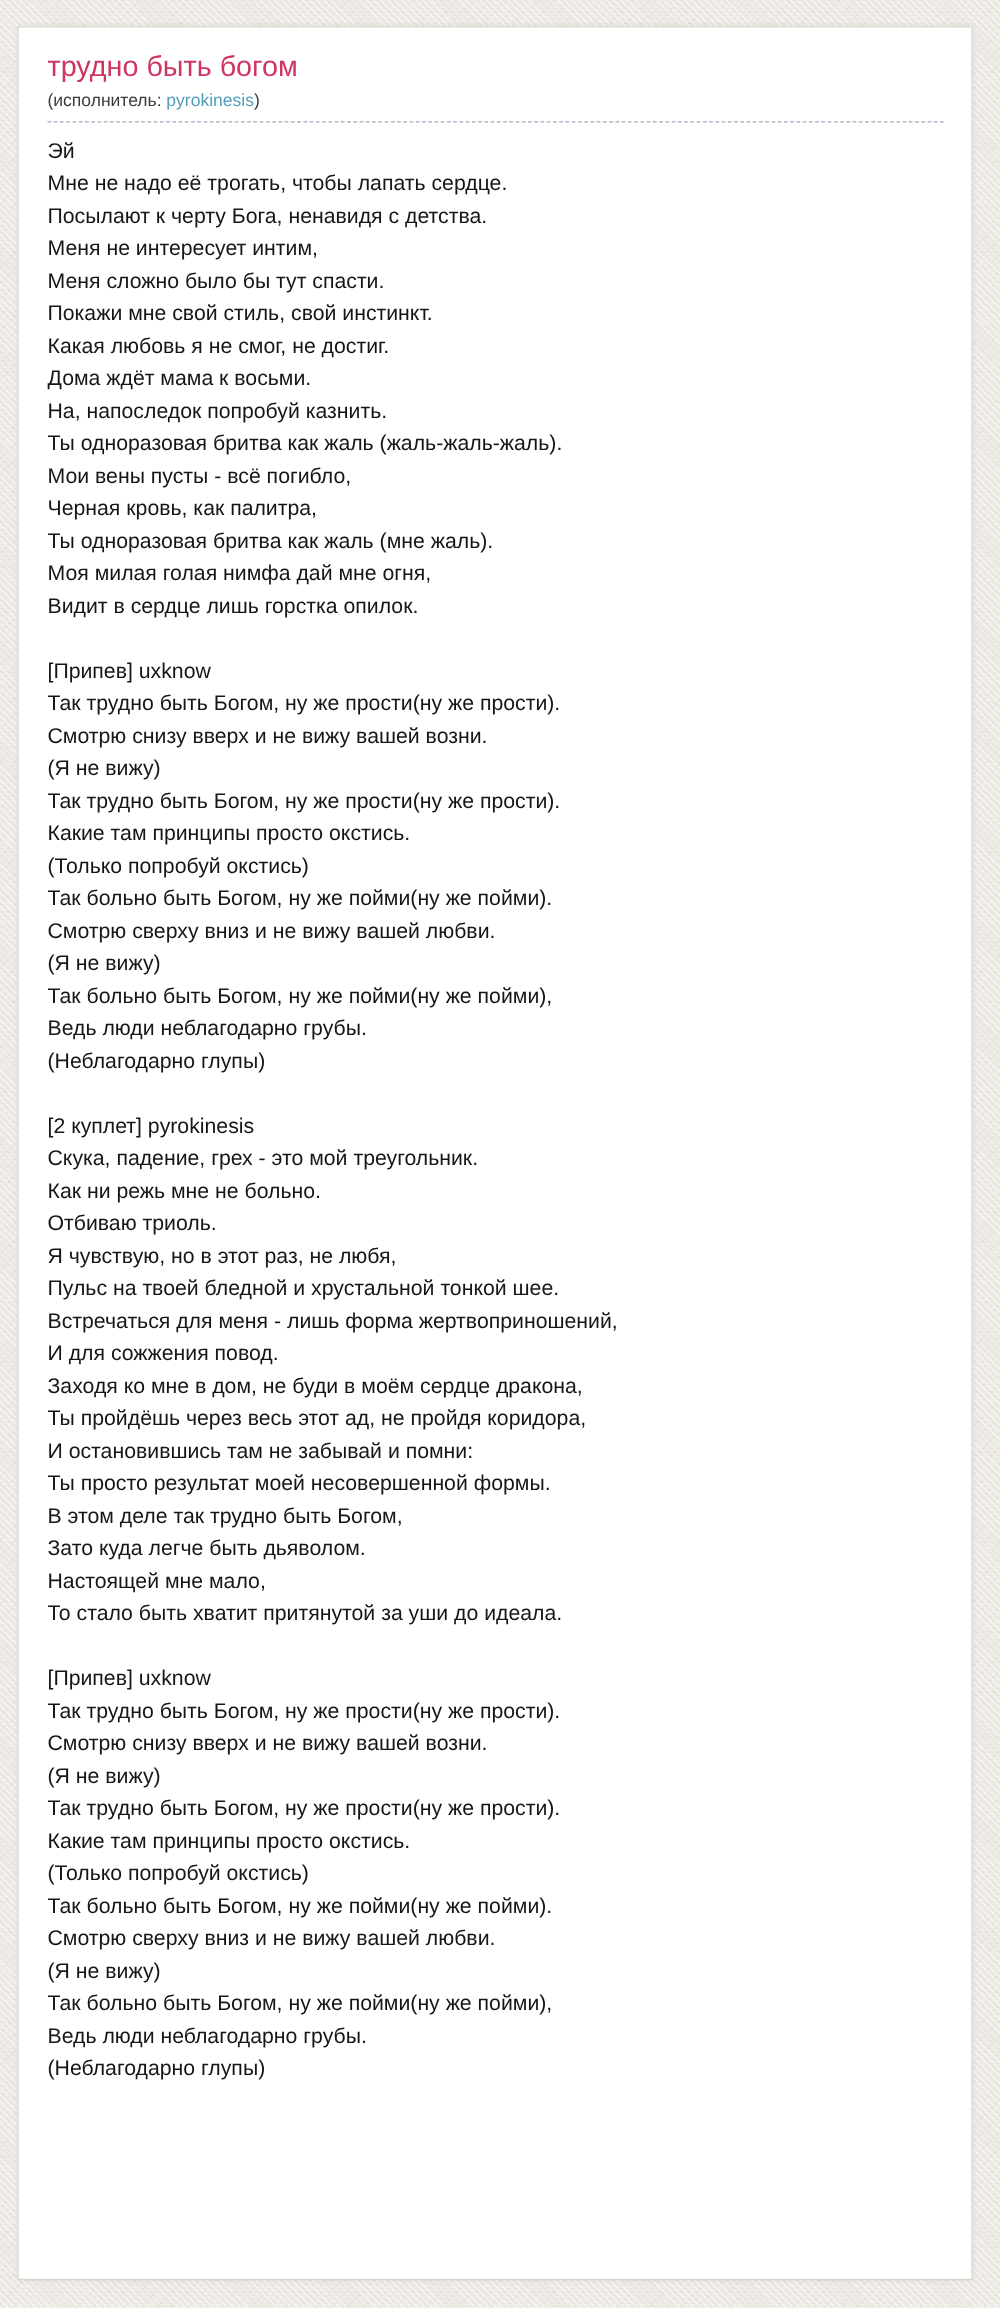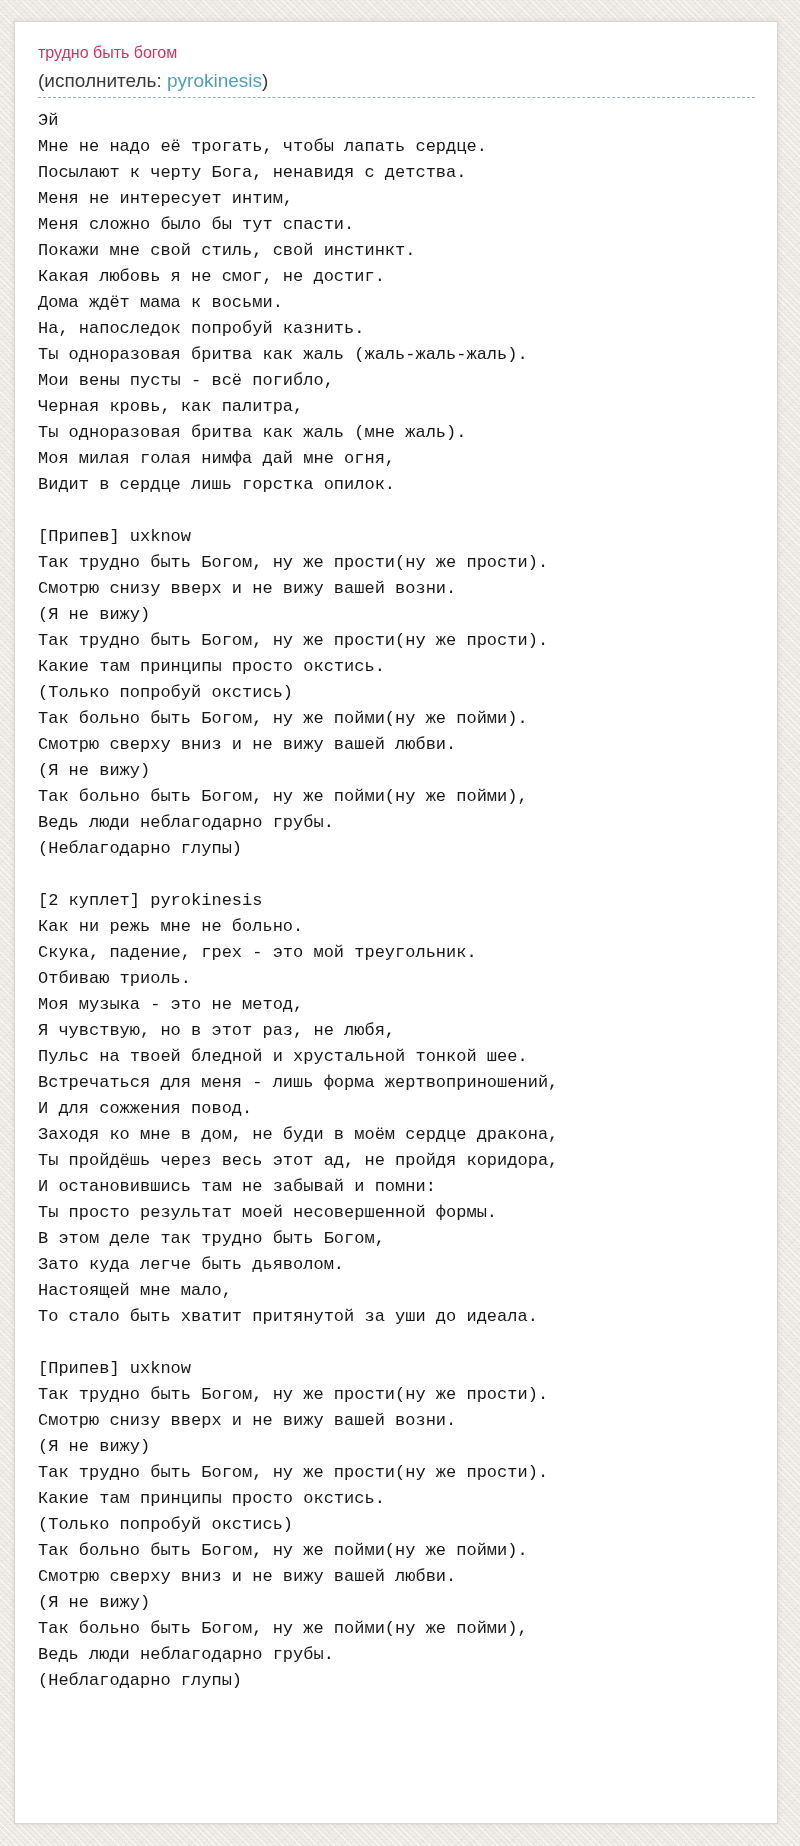--- a/index.html
+++ b/index.html
@@ -35,44 +35,44 @@
     height: 1803px;
     background: #ffffff;
     border: 1px solid var(--card-border);
     box-shadow: 0 0 4px rgba(120,110,100,0.18);
   }
   .card-inner {
     padding: 16px 22px 0 23px;
   }
   .song-title {
     margin: 0 0 3px 0;
-    font-size: 16px;
+    font-size: 23px;
     line-height: 30px;
     font-weight: 400;
     color: var(--title-color);
   }
   .artist-line {
-    font-size: 19px;
+    font-size: 14px;
     line-height: 19px;
     color: var(--muted-color);
     padding-bottom: 7px;
     border-bottom: 1px dashed var(--divider-color);
   }
   .artist-link {
     color: var(--link-color);
     text-decoration: none;
     cursor: pointer;
   }
   .lyrics {
     margin-top: 10px;
     font-size: 17px;
     line-height: 26px;
     color: var(--text-color);
   }
-  .stanza { margin: 0 0 26px 0; font-family: Liberation Mono, monospace; }
+  .stanza { margin: 0 0 26px 0; }
   .stanza:last-child { margin-bottom: 0; }
   .lyric-line { white-space: pre-wrap; }
 </style>
 </head>
 <body>
 
 <div class="card">
   <div class="card-inner">
     <h1 class="song-title">трудно быть богом</h1>
     <div class="artist-line"><span>(исполнитель:</span> <a class="artist-link">pyrokinesis</a><span>)</span></div>
@@ -104,24 +104,23 @@
           <div class="lyric-line">(Только попробуй окстись)</div>
           <div class="lyric-line">Так больно быть Богом, ну же пойми(ну же пойми).</div>
           <div class="lyric-line">Смотрю сверху вниз и не вижу вашей любви.</div>
           <div class="lyric-line">(Я не вижу)</div>
           <div class="lyric-line">Так больно быть Богом, ну же пойми(ну же пойми),</div>
           <div class="lyric-line">Ведь люди неблагодарно грубы.</div>
           <div class="lyric-line">(Неблагодарно глупы)</div>
         </div>
         <div class="stanza">
           <div class="lyric-line">[2 куплет] pyrokinesis</div>
+          <div class="lyric-line">Скука, падение, грех - это мой треугольник.</div>
           <div class="lyric-line">Как ни режь мне не больно.</div>
-          <div class="lyric-line">Скука, падение, грех - это мой треугольник.</div>
           <div class="lyric-line">Отбиваю триоль.</div>
-          <div class="lyric-line">Моя музыка - это не метод,</div>
           <div class="lyric-line">Я чувствую, но в этот раз, не любя,</div>
           <div class="lyric-line">Пульс на твоей бледной и хрустальной тонкой шее.</div>
           <div class="lyric-line">Встречаться для меня - лишь форма жертвоприношений,</div>
           <div class="lyric-line">И для сожжения повод.</div>
           <div class="lyric-line">Заходя ко мне в дом, не буди в моём сердце дракона,</div>
           <div class="lyric-line">Ты пройдёшь через весь этот ад, не пройдя коридора,</div>
           <div class="lyric-line">И остановившись там не забывай и помни:</div>
           <div class="lyric-line">Ты просто результат моей несовершенной формы.</div>
           <div class="lyric-line">В этом деле так трудно быть Богом,</div>
           <div class="lyric-line">Зато куда легче быть дьяволом.</div>

